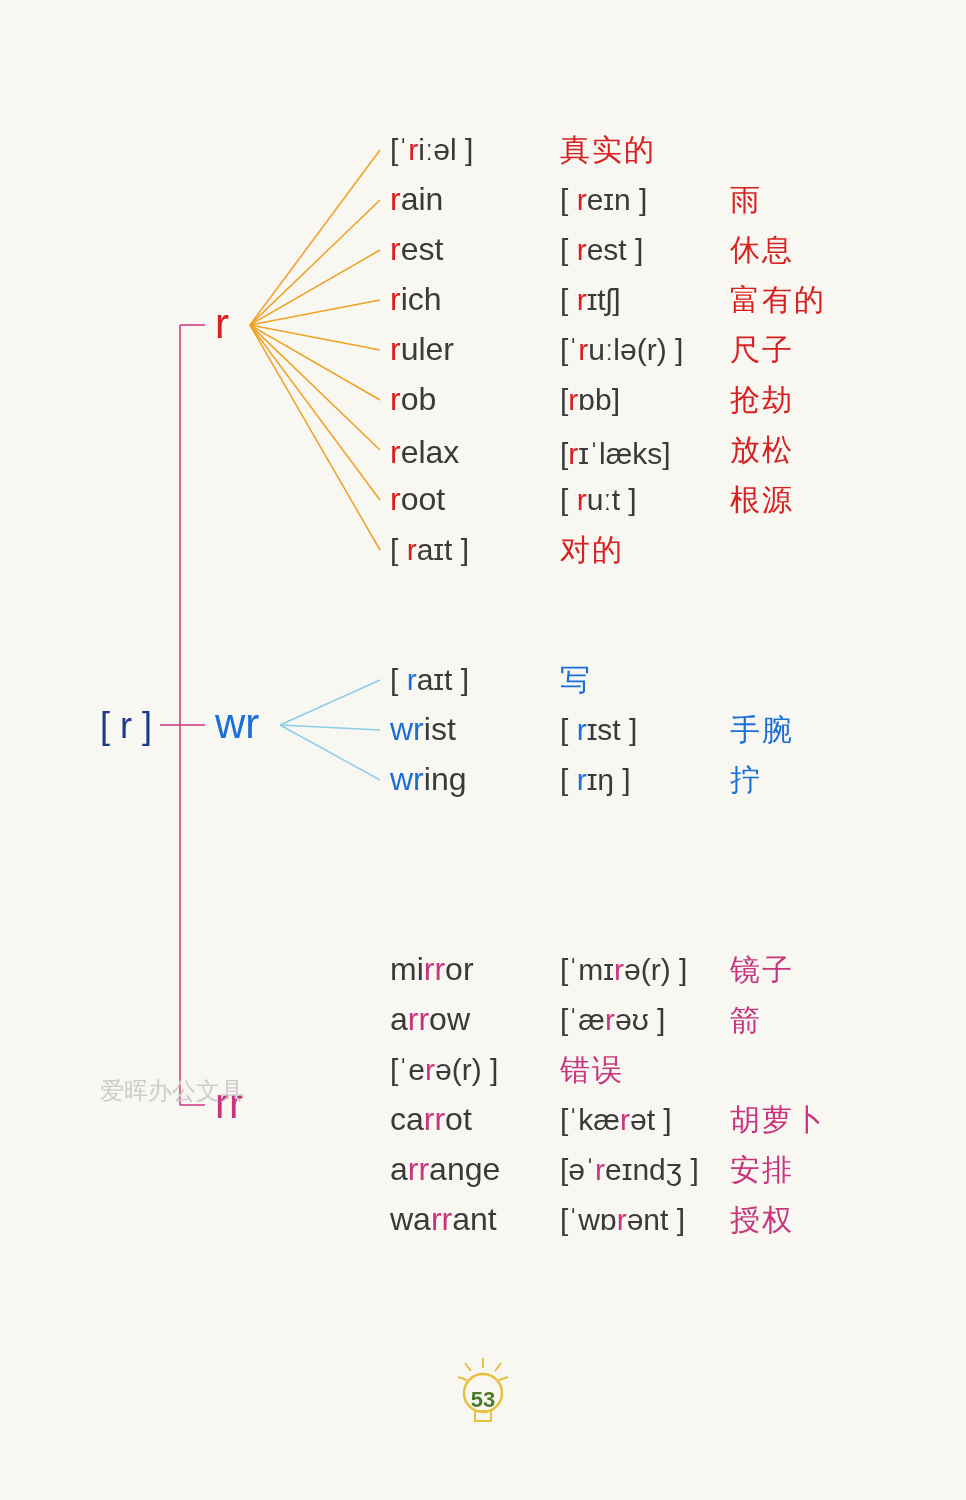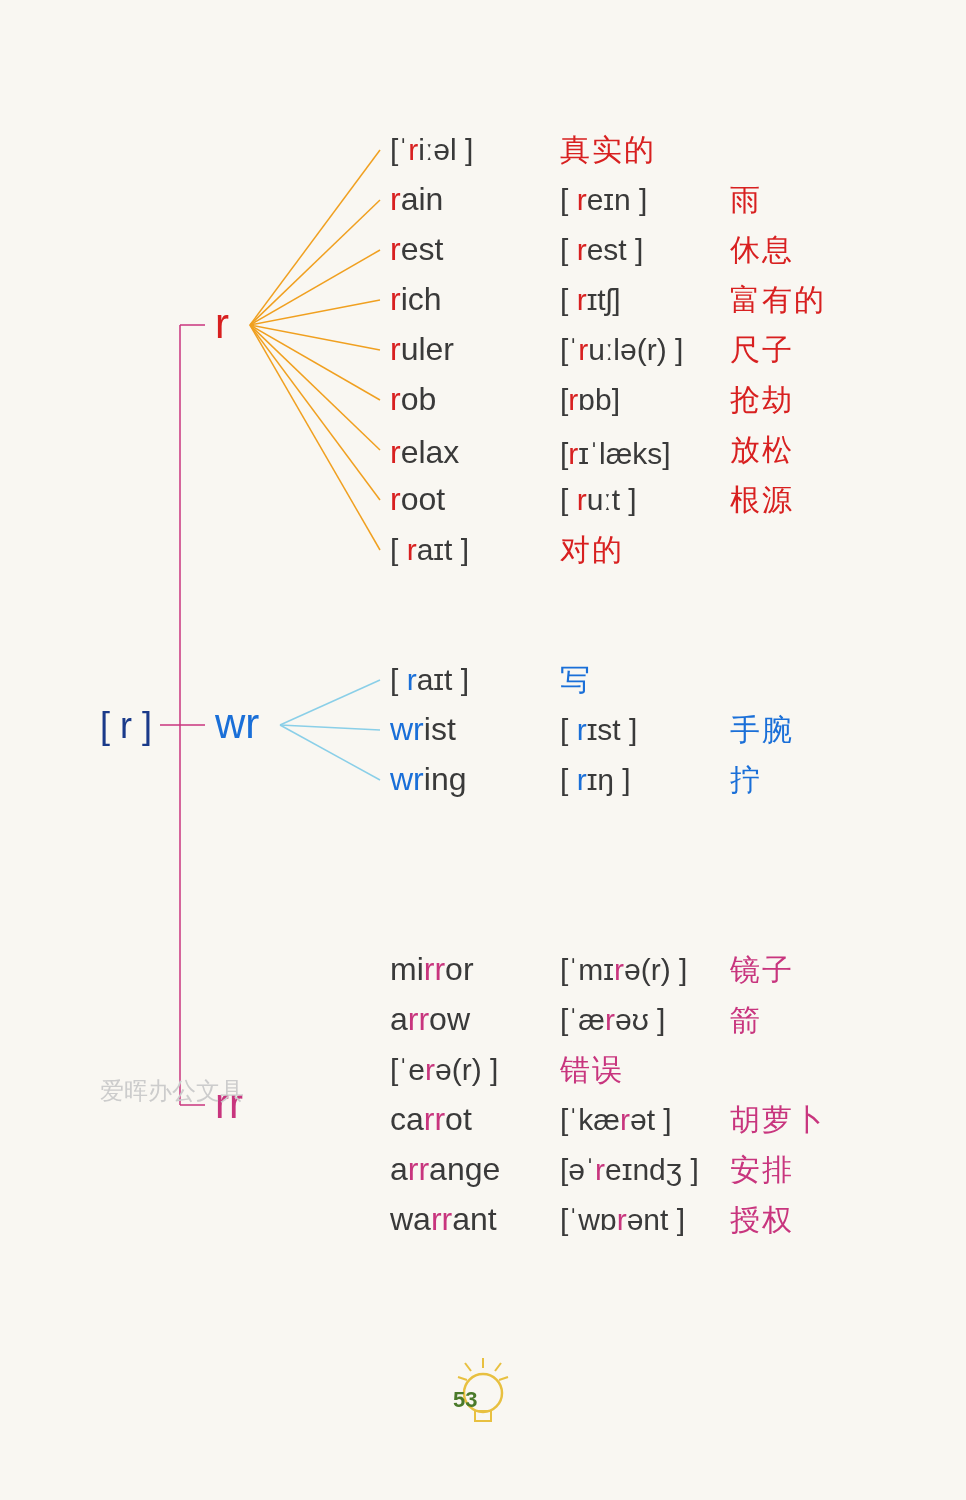--- a/index.html
+++ b/index.html
@@ -76,20 +76,21 @@
     top: 0;
     left: 0;
     pointer-events: none;
   }
   
   .page-num {
     position: absolute;
     left: 50%;
     transform: translateX(-50%);
     bottom: 45px;
+    text-align: center;
   }
   .bulb-num {
     font-size: 22px;
     color: #4a7a2a;
     font-weight: bold;
   }
 </style>
 </head>
 <body>
 

